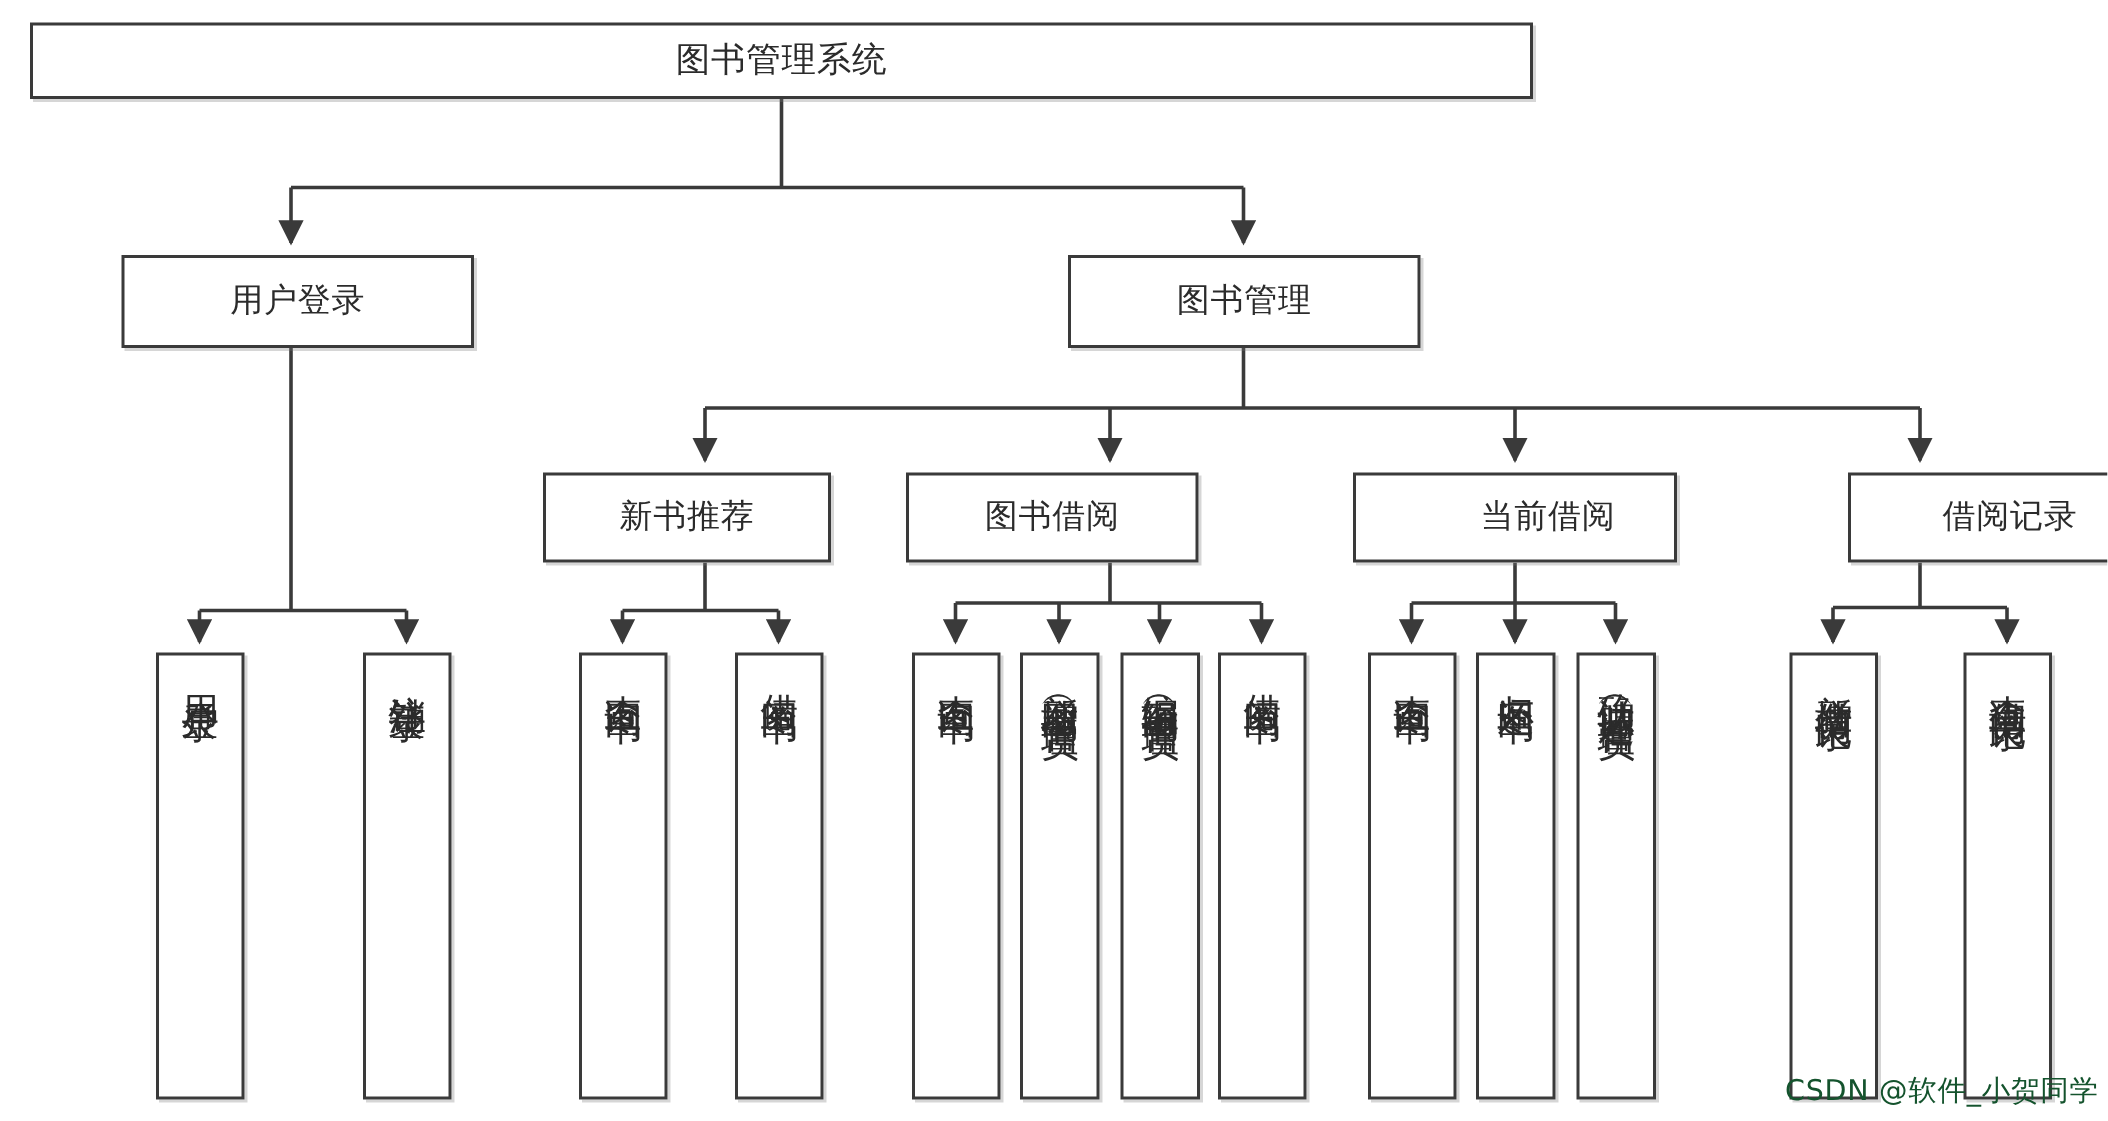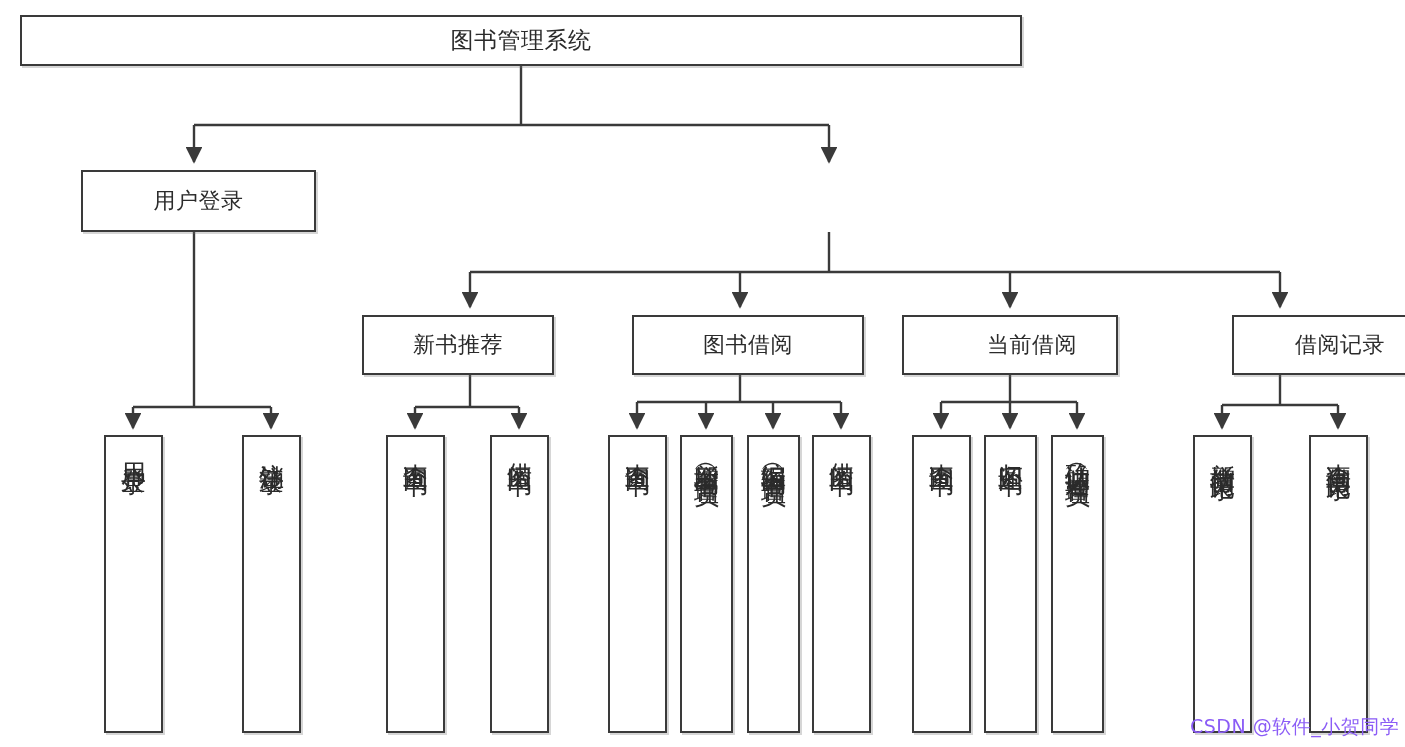--- a/index.html
+++ b/index.html
@@ -62,21 +62,21 @@
     font-size: 25px;
     letter-spacing: 3px;
     line-height: 1;
     white-space: pre;
   }
   .watermark {
     position: absolute;
     left: 1190px;
     top: 714px;
     font-size: 19px;
-    color: #8b5cf6;
+    color: #14532d;
     white-space: pre;
     letter-spacing: 0.5px;
     user-select: none;
   }
 </style>
 </head>
 <body>
 
 <div id="diagram-root">
 
@@ -133,26 +133,29 @@
   </svg>
 
   <div class="node horiz root" style="left:20px; top:15px; width:1002px; height:51px;">
     <span class="node-label">图书管理系统</span>
   </div>
 
   <div class="node horiz" style="left:81px; top:170px; width:235px; height:62px;">
     <span class="node-label">用户登录</span>
   </div>
 
+  <div class="node horiz" style="left:712px; top:170px; width:235px; height:62px;">
+    <span class="node-label">图书管理</span>
+  </div>
 
   <div class="node horiz" style="left:362px; top:315px; width:192px; height:60px;">
     <span class="node-label">新书推荐</span>
   </div>
 
-  <div class="node horiz" style="left:632px; top:315px; width:232px; height:60px;text-align:right;">
+  <div class="node horiz" style="left:604px; top:315px; width:195px; height:60px;text-align:right;">
     <span class="node-label">图书借阅</span>
   </div>
 
   <div class="node horiz" style="left:902px; top:315px; width:216px; height:60px;padding-left:44px;">
     <span class="node-label">当前借阅</span>
   </div>
 
   <div class="node horiz" style="left:1232px; top:315px; width:216px; height:60px;">
     <span class="node-label">借阅记录</span>
   </div>

